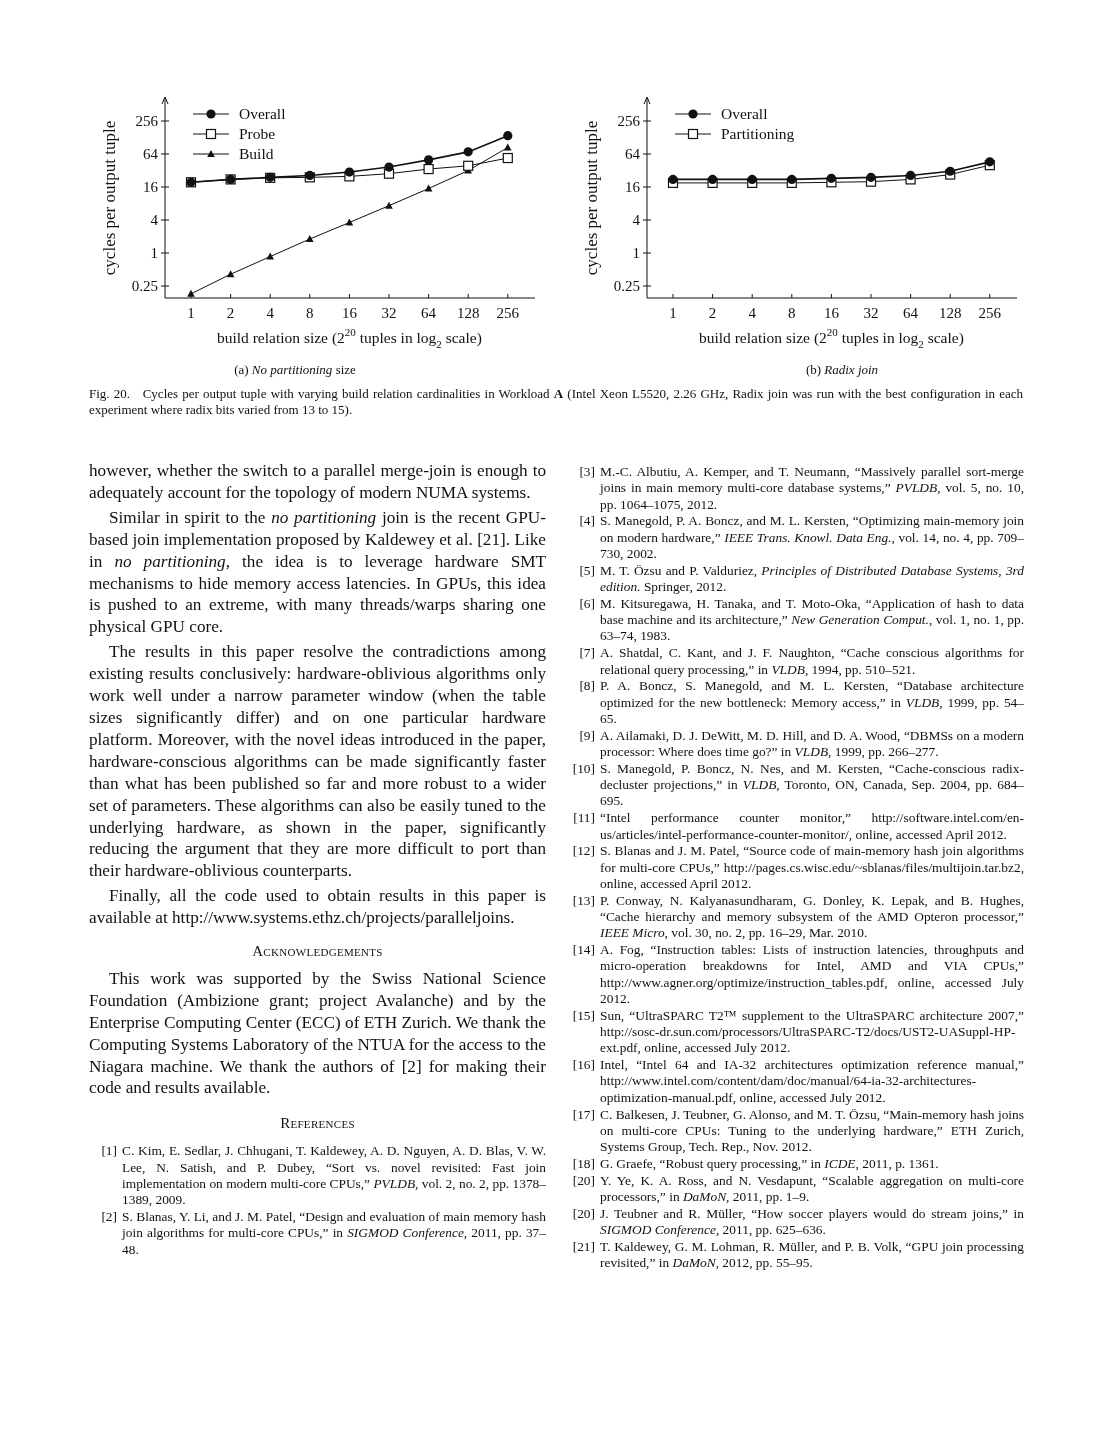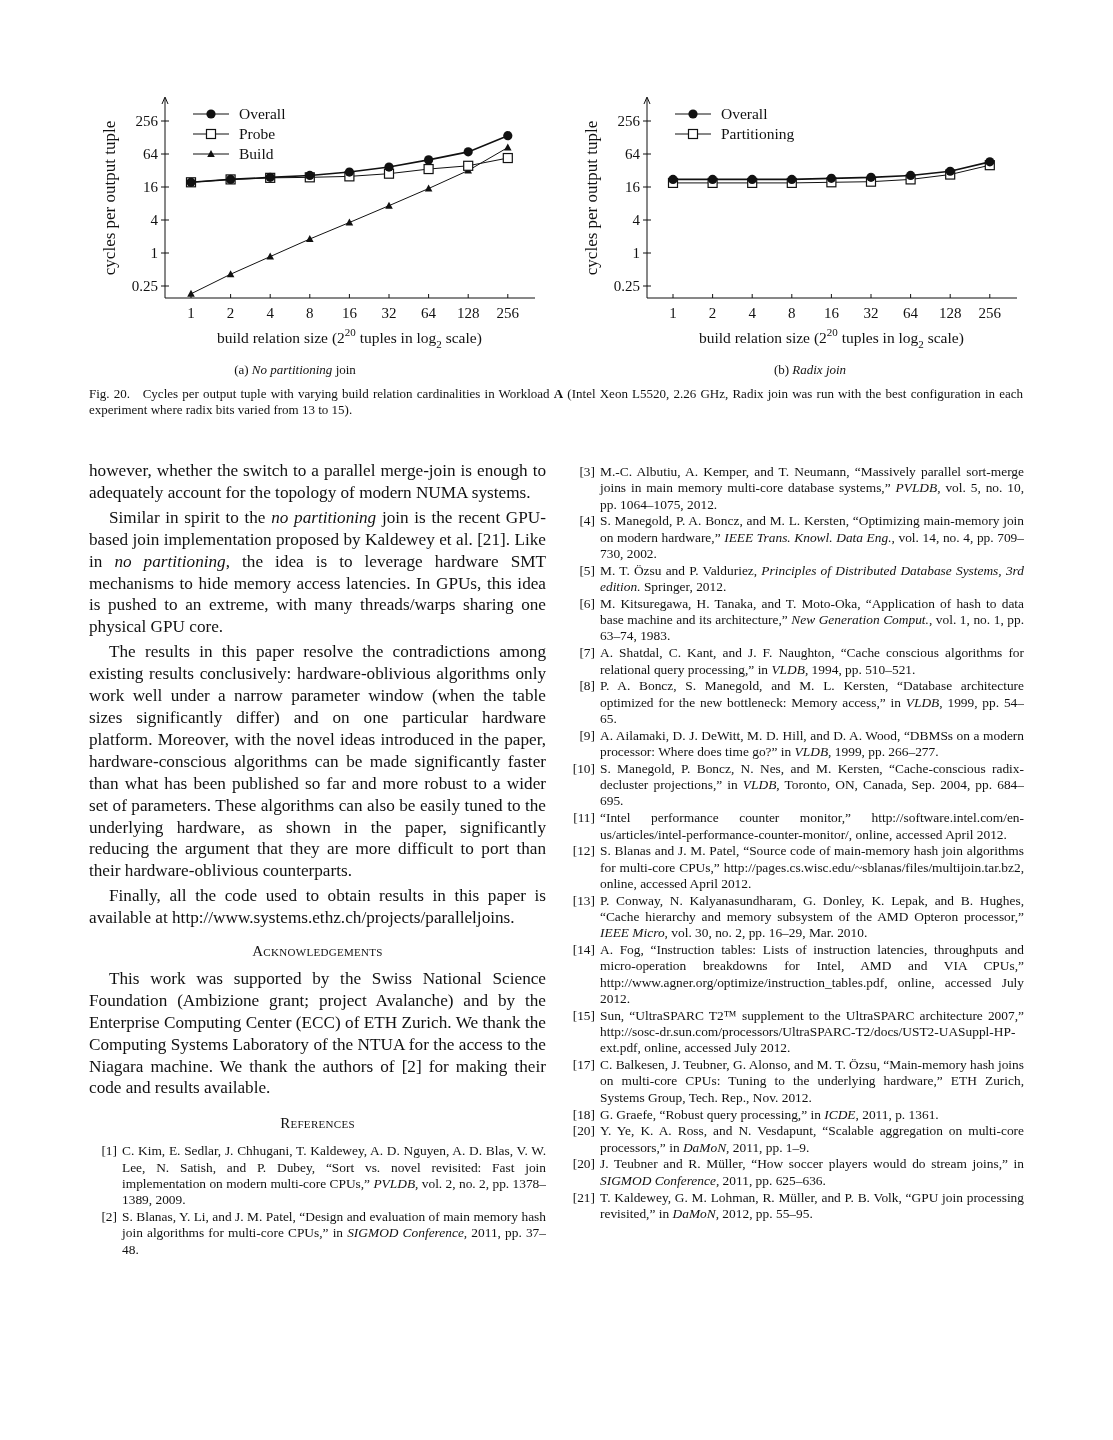--- a/index.html
+++ b/index.html
@@ -117,21 +117,21 @@
         <text x="149" y="47" font-size="15.5">Probe</text>
         <line x1="103" y1="62" x2="139" y2="62" stroke="#111" stroke-width="1.2"></line>
         <path d="M121,58 L124.8,65 L117.2,65 Z" fill="#111"></path>
         <text x="149" y="67" font-size="15.5">Build</text>
       </g>
     </svg>
 </div>
 <div class="subcap" style="left:145px; top:362px;">
   <span>(a)</span>
   <i>No partitioning</i>
-  <span>join</span>
+  <span>size</span>
 </div>
 
 <div class="chart" style="left:572px;">
   <svg id="chartB" width="460" height="240">
       <line x1="75" y1="206" x2="75" y2="6" stroke="#111" stroke-width="1"></line>
       <path d="M72,12 L75,5 L78,12" fill="none" stroke="#111" stroke-width="1"></path>
       <line x1="75" y1="206" x2="445" y2="206" stroke="#111" stroke-width="1"></line>
       <line x1="71" y1="194" x2="79" y2="194" stroke="#111" stroke-width="1"></line>
       <text x="68" y="199" text-anchor="end" font-size="15">0.25</text>
       <line x1="71" y1="161" x2="79" y2="161" stroke="#111" stroke-width="1"></line>
@@ -191,21 +191,21 @@
       <g>
         <line x1="103" y1="22" x2="139" y2="22" stroke="#111" stroke-width="1.2"></line>
         <circle cx="121" cy="22" r="4.6" fill="#111"></circle>
         <text x="149" y="27" font-size="15.5">Overall</text>
         <line x1="103" y1="42" x2="139" y2="42" stroke="#111" stroke-width="1.2"></line>
         <rect x="116.5" y="37.5" width="9" height="9" fill="#fff" stroke="#111" stroke-width="1.2"></rect>
         <text x="149" y="47" font-size="15.5">Partitioning</text>
       </g>
     </svg>
 </div>
-<div class="subcap" style="left:660px; top:362px;">
+<div class="subcap" style="left:692px; top:362px;">
   <span>(b)</span>
   <i>Radix join</i>
 </div>
 
 <div class="figcap">
   <span>Fig. 20.</span>&nbsp;&nbsp;
   <span>Cycles per output tuple with varying build relation cardinalities in Workload </span><b>A</b><span> (Intel Xeon L5520, 2.26 GHz, Radix join was run with the best configuration in each experiment where radix bits varied from 13 to 15).</span>
 </div>
 
 <div class="col" style="left:89px; top:460px; width:457px;">
@@ -277,20 +277,24 @@
     </div>
     <div class="ref">
       <span class="num">[14]</span>
       <span class="txt"><span>A. Fog, “Instruction tables: Lists of instruction latencies, throughputs and micro-operation breakdowns for Intel, AMD and VIA CPUs,” http://www.agner.org/optimize/instruction_tables.pdf, online, accessed July 2012.</span></span>
     </div>
     <div class="ref">
       <span class="num">[15]</span>
       <span class="txt"><span>Sun, “UltraSPARC T2™ supplement to the UltraSPARC architecture 2007,” http://sosc-dr.sun.com/processors/UltraSPARC-T2/docs/UST2-UASuppl-HP-ext.pdf, online, accessed July 2012.</span></span>
     </div>
     <div class="ref">
+      <span class="num">[16]</span>
+      <span class="txt"><span>Intel, “Intel 64 and IA-32 architectures optimization reference manual,” http://www.intel.com/content/dam/doc/manual/64-ia-32-architectures-optimization-manual.pdf, online, accessed July 2012.</span></span>
+    </div>
+    <div class="ref">
       <span class="num">[17]</span>
       <span class="txt"><span>C. Balkesen, J. Teubner, G. Alonso, and M. T. Özsu, “Main-memory hash joins on multi-core CPUs: Tuning to the underlying hardware,” ETH Zurich, Systems Group, Tech. Rep., Nov. 2012.</span></span>
     </div>
     <div class="ref">
       <span class="num">[18]</span>
       <span class="txt"><span>G. Graefe, “Robust query processing,” in </span><i>ICDE</i><span>, 2011, p. 1361.</span></span>
     </div>
     <div class="ref">
       <span class="num">[20]</span>
       <span class="txt"><span>Y. Ye, K. A. Ross, and N. Vesdapunt, “Scalable aggregation on multi-core processors,” in </span><i>DaMoN</i><span>, 2011, pp. 1–9.</span></span>

